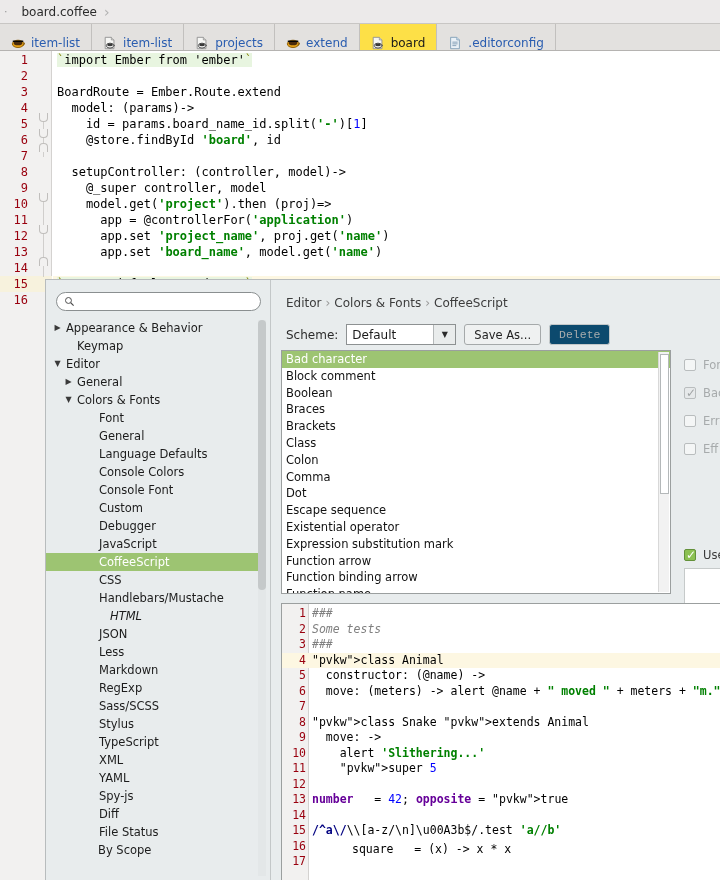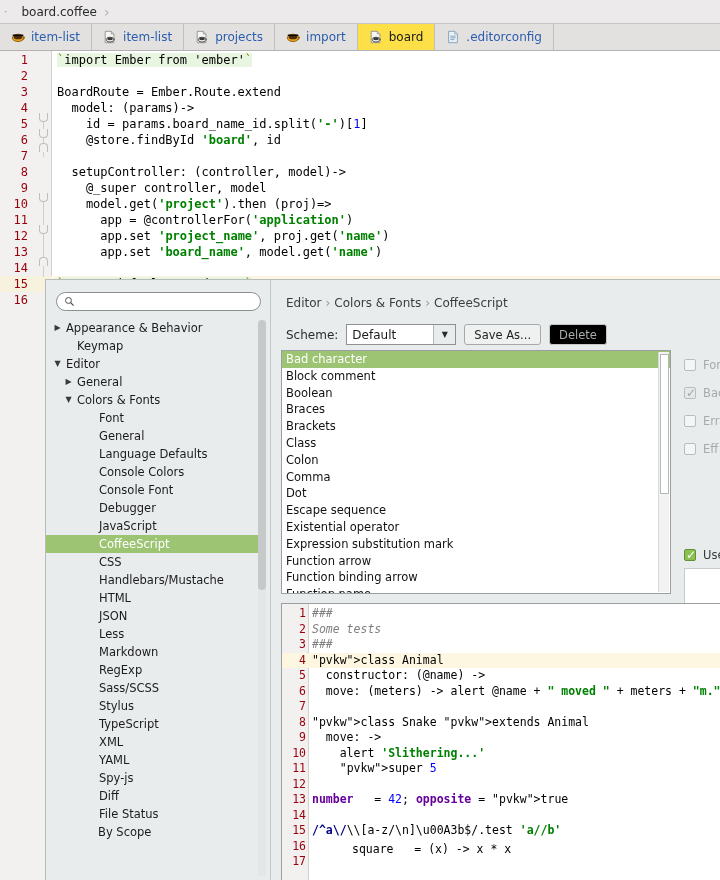--- a/index.html
+++ b/index.html
@@ -24,21 +24,21 @@
   .bc-sep { color: #b0b0b0; margin-left: 7px; font-size: 14px; }
 
   
   .tab-bar {
     position: absolute; left: 0; top: 24px; width: 720px; height: 27px;
     background: #e3e1df;
     border-bottom: 1px solid #b5b3b1;
     display: flex; align-items: stretch;
   }
   .tab {
-    display: flex; align-items: center; gap: 6px;
+    display: flex; align-items: flex-end; gap: 6px;
     padding: 0 11px;
     border-right: 1px solid #c2c0be;
     background: #e3e1df;
     cursor: default;
     position: relative;
   }
   .tab.active { background: #fde047; }
   .tab-label { font-size: 12px; color: #2a5db0; white-space: nowrap; }
   .tab.active .tab-label { color: #1a1a1a; }
   .tab-filler { flex: 1; border-right: none; background: #e3e1df; }
@@ -153,21 +153,21 @@
   .combo-val { flex: 1; font-size: 12px; color: #1a1a1a;
     display: flex; align-items: center; padding-left: 5px; }
   .combo-arrow { width: 22px; background: #e9ecec; border-left: 1px solid #b4b8b9;
     display: flex; align-items: center; justify-content: center;
     font-size: 8px; color: #2a2a2a; }
   .btn {
     height: 21px; padding: 0 9px;
     background: #eff1f1; border: 1px solid #a5a9aa; border-radius: 3px;
     font-size: 11.5px; color: #222; display: flex; align-items: center;
   }
-  .btn.disabled { color: #a8acad; border-color: #c4c8c9; background: #000000; }
+  .btn.disabled { color: #a8acad; border-color: #c4c8c9; background: #0c4a6e; font-family: Liberation Mono, monospace; }
 
   
   .attr-list {
     position: absolute; left: 9px; top: 70px; width: 390px; height: 244px;
     background: #ffffff; border: 1px solid #9b9f9f;
     overflow: hidden;
   }
   .attr-row {
     height: 16.8px; line-height: 16.8px; padding-left: 4px;
     font-size: 11.5px; color: #111; white-space: nowrap;
@@ -264,21 +264,21 @@
       </div>
       <div class="tab">
         <span style="display: flex;">
           <svg class="ico" viewBox="0 0 16 16">
             <ellipse cx="8" cy="9" rx="6.5" ry="4.2" fill="#e8a317" stroke="#8a5a00" stroke-width="1"></ellipse>
             <ellipse cx="8" cy="8" rx="5" ry="2.6" fill="#4a2b0a"></ellipse>
             <path d="M14 7 q2.5 0.5 1 3 q-1 1.2 -2 0.6" fill="none" stroke="#8a5a00" stroke-width="1"></path>
             <rect x="2" y="5.2" width="12" height="1.6" fill="#f5c council"></rect>
           </svg>
         </span>
-        <span class="tab-label">import</span>
+        <span class="tab-label">extend</span>
       </div>
       <div class="tab active">
         <span style="display: flex;">
           <svg class="ico" viewBox="0 0 16 16">
             <path d="M2.5 1.5 h7 l3 3 v10 h-10 z" fill="#f6f6f4" stroke="#8d8d8d" stroke-width="1"></path>
             <path d="M9.5 1.5 v3 h3" fill="#d8d8d4" stroke="#8d8d8d" stroke-width="0.8"></path>
             <ellipse cx="8" cy="11" rx="4.2" ry="2.8" fill="#ffffff" stroke="#4a4a4a" stroke-width="1.1"></ellipse>
             <ellipse cx="8" cy="10.2" rx="3.2" ry="1.6" fill="#3a3a3a"></ellipse>
             <path d="M12 9.6 q1.8 0.4 0.8 2.1" fill="none" stroke="#4a4a4a" stroke-width="0.9"></path>
           </svg>
@@ -397,41 +397,45 @@
           <div class="tnode">
             <span class="tarrow" style="margin-left: 39px;"></span>
             <span style="margin-left: 3px;">Console Colors</span>
           </div>
           <div class="tnode">
             <span class="tarrow" style="margin-left: 39px;"></span>
             <span style="margin-left: 3px;">Console Font</span>
           </div>
           <div class="tnode">
             <span class="tarrow" style="margin-left: 39px;"></span>
+            <span style="margin-left: 3px;">Custom</span>
+          </div>
+          <div class="tnode">
+            <span class="tarrow" style="margin-left: 39px;"></span>
             <span style="margin-left: 3px;">Debugger</span>
           </div>
           <div class="tnode">
             <span class="tarrow" style="margin-left: 39px;"></span>
             <span style="margin-left: 3px;">JavaScript</span>
           </div>
           <div class="tnode sel">
             <span class="tarrow" style="margin-left: 39px;"></span>
             <span style="margin-left: 3px;">CoffeeScript</span>
           </div>
           <div class="tnode">
             <span class="tarrow" style="margin-left: 39px;"></span>
             <span style="margin-left: 3px;">CSS</span>
           </div>
           <div class="tnode">
             <span class="tarrow" style="margin-left: 39px;"></span>
             <span style="margin-left: 3px;">Handlebars/Mustache</span>
           </div>
           <div class="tnode">
             <span class="tarrow" style="margin-left: 39px;"></span>
-            <span style="margin-left: 3px;">HTML</span>
+            <span style="margin-left: 14px; font-style: italic;">HTML</span>
           </div>
           <div class="tnode">
             <span class="tarrow" style="margin-left: 39px;"></span>
             <span style="margin-left: 3px;">JSON</span>
           </div>
           <div class="tnode">
             <span class="tarrow" style="margin-left: 39px;"></span>
             <span style="margin-left: 3px;">Less</span>
           </div>
           <div class="tnode">

